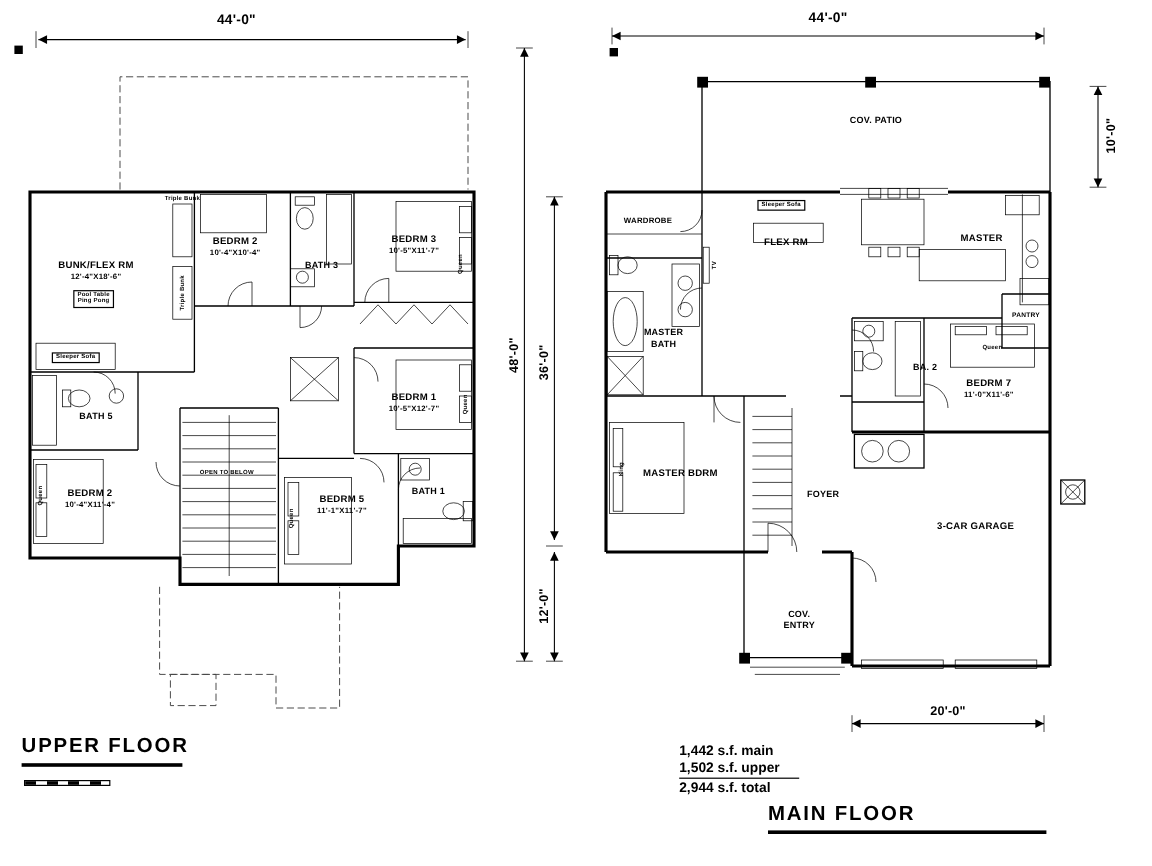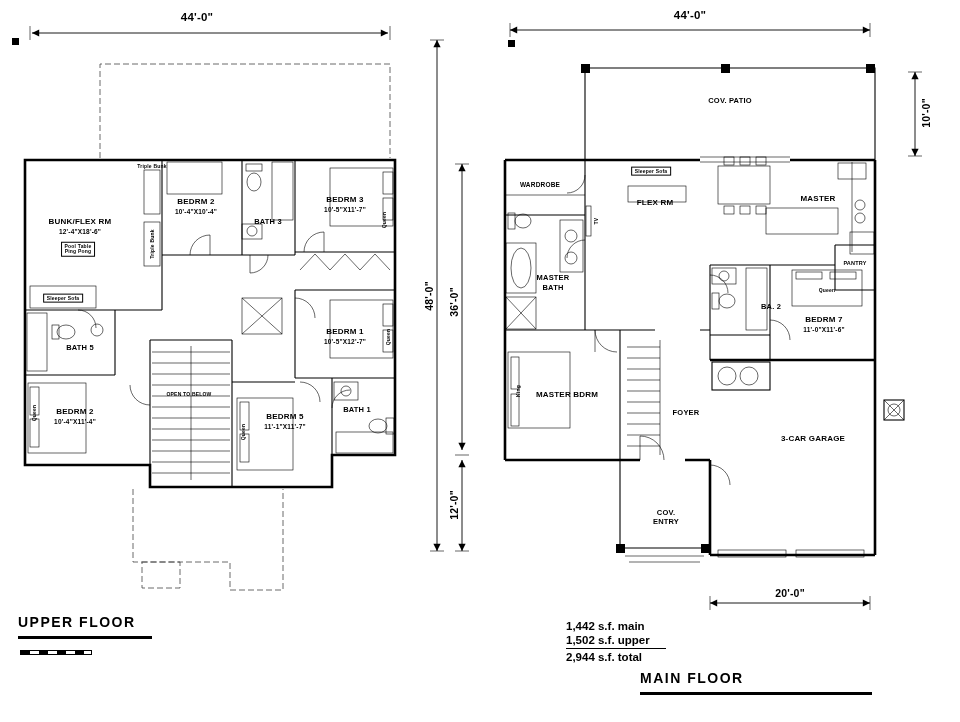--- a/index.html
+++ b/index.html
@@ -17,21 +17,21 @@
          font-weight:700; letter-spacing:0.2px; }
   .rot { transform:translate(-50%,-50%) rotate(-90deg); }
   .la  { position:absolute; transform:translate(0,-50%); white-space:nowrap; font-weight:700; }
   .fs4 {font-size:5px;}
   .fs5 {font-size:5.5px;}
   .fs6 {font-size:6.5px;}
   .fs7 {font-size:7.5px;}
   .fs8 {font-size:8px;}
   .fs10{font-size:10.5px;}
   .fs11{font-size:11.5px;}
-  .title{font-size:14px; letter-spacing:1.5px;}
+  .title{font-size:17px; letter-spacing:1.5px;}
   .boxed{border:0.8px solid #000; padding:0.5px 2.5px; background:#fff; text-align:center; line-height:1.15;}
   .uline{position:absolute; background:#000;}
   .scalebar{position:absolute; height:5px; border:0.8px solid #000;
             background:repeating-linear-gradient(90deg,#000 0 9px,#fff 9px 18px);}
 </style>
 </head>
 <body>
 
 <div class="sheet">
 

